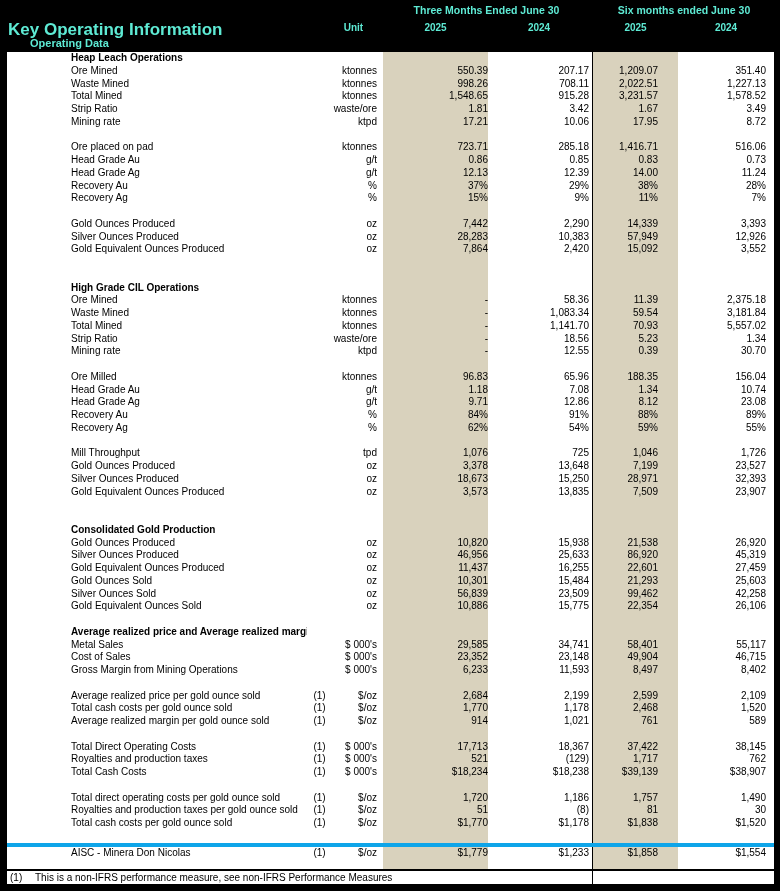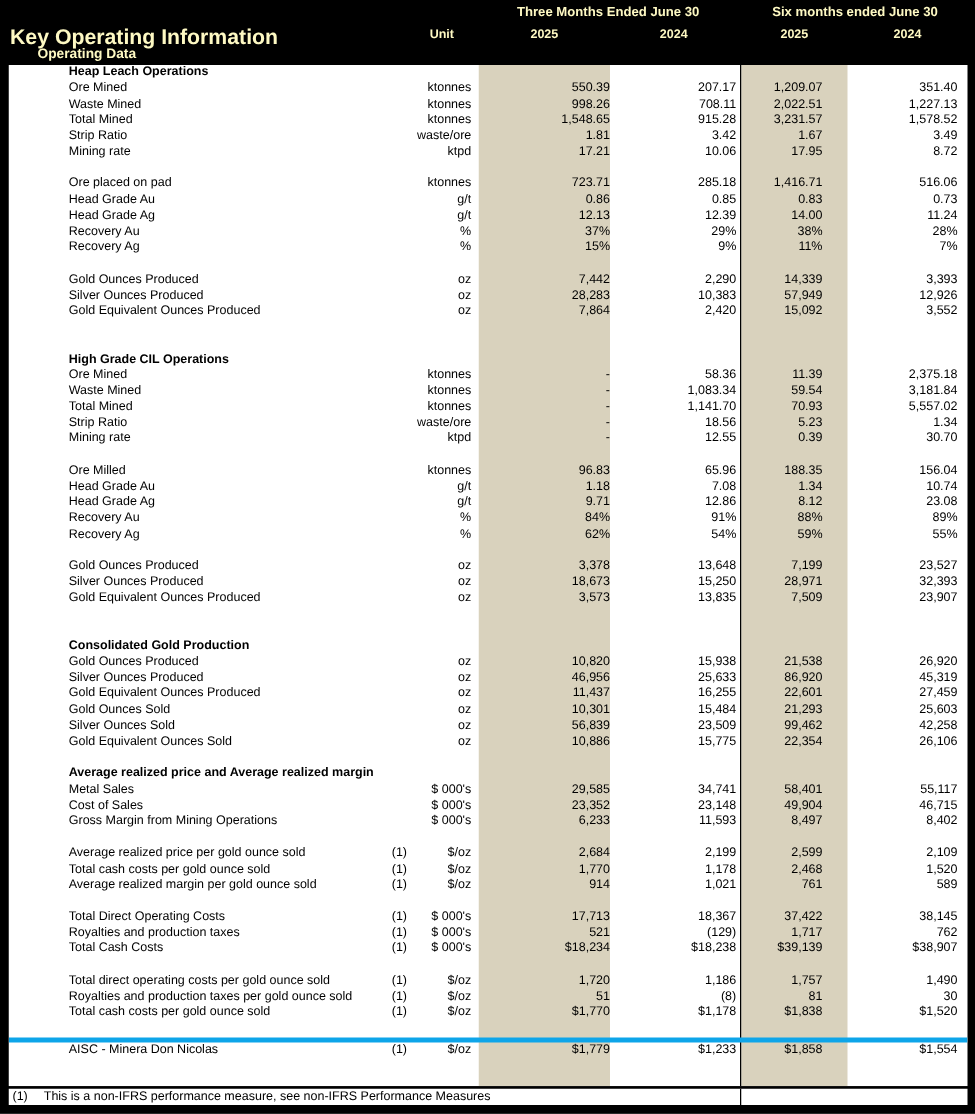--- a/index.html
+++ b/index.html
@@ -2,21 +2,21 @@
 <html><head>
 <meta charset="utf-8">
 <style>
   html,body { margin:0; padding:0; background:#555; }
   .page {
     position:relative; width:780px; height:891px; background:#000;
     font-family:"Liberation Sans", sans-serif; overflow:hidden;
     margin:0 auto;
   }
   
-  .hdr { position:absolute; left:0; top:0; width:748px; height:52px; background:#000; color:#fef9c3; }
+  .hdr { position:absolute; left:0; top:0; width:748px; height:52px; background:#000; color:#5eead4; }
   .hdr span { position:absolute; white-space:nowrap; font-weight:bold; }
   .hdr .group { top:4px; font-size:10.5px; text-align:center; }
   .hdr .g1 { left:383px; width:207px; }
   .hdr .g2 { left:593px; width:182px; }
   .hdr .title { left:8px; top:20px; font-size:17px;text-align:right; }
   .hdr .unit  { left:330px; top:22px; width:47px; text-align:center; font-size:10px; }
   .hdr .yr { top:22px; font-size:10px; text-align:center; }
   .hdr .y1 { left:383px; width:105px; }
   .hdr .y2 { left:488px; width:102px; }
   .hdr .y3 { left:593px; width:85px; }
@@ -25,21 +25,21 @@
   
   .tbody {
     position:absolute; left:7px; top:52px; width:767px; height:817px;
     background:#fff; overflow:hidden;
   }
   .band { position:absolute; top:0; bottom:0; }
   .vline { position:absolute; top:0; bottom:0; left:585px; width:1px; background:#000; }
   .rows { position:absolute; left:0; top:0; right:0; }
   .row { display:flex; height:12.75px; line-height:12.9px; font-size:10px; color:#000; }
   .row .cell { white-space:nowrap; box-sizing:border-box; }
-  .c-label { flex:1; padding-left:48px; overflow:hidden; }
+  .c-label { flex:1; padding-left:64px; overflow:hidden; }
   .c-ref   { width:25px; text-align:center; }
   .c-unit  { width:45px; text-align:right; }
   .c-sp    { width:6px; }
   .c-v1 { width:105px; text-align:right; }
   .c-v2 { width:104px; text-align:right; padding-right:3px; }
   .c-v3 { width:86px;  text-align:right; padding-right:20px; }
   .c-v4 { width:96px;  text-align:right; padding-right:8px; }
   .row.section .c-label { font-weight:bold; }
   .row.topline { border-top:4px solid #0ea5e9; }
   
@@ -324,20 +324,30 @@
           <div class="cell c-ref"></div>
           <div class="cell c-unit">%</div>
           <div class="cell c-sp"></div>
           <div class="cell c-v1">62%</div>
           <div class="cell c-v2">54%</div>
           <div class="cell c-v3">59%</div>
           <div class="cell c-v4">55%</div>
         </div>
         <div class="row blank"></div>
         <div class="row data">
+          <div class="cell c-label">Mill Throughput</div>
+          <div class="cell c-ref"></div>
+          <div class="cell c-unit">tpd</div>
+          <div class="cell c-sp"></div>
+          <div class="cell c-v1">1,076</div>
+          <div class="cell c-v2">725</div>
+          <div class="cell c-v3">1,046</div>
+          <div class="cell c-v4">1,726</div>
+        </div>
+        <div class="row data">
           <div class="cell c-label">Gold Ounces Produced</div>
           <div class="cell c-ref"></div>
           <div class="cell c-unit">oz</div>
           <div class="cell c-sp"></div>
           <div class="cell c-v1">3,378</div>
           <div class="cell c-v2">13,648</div>
           <div class="cell c-v3">7,199</div>
           <div class="cell c-v4">23,527</div>
         </div>
         <div class="row data">

